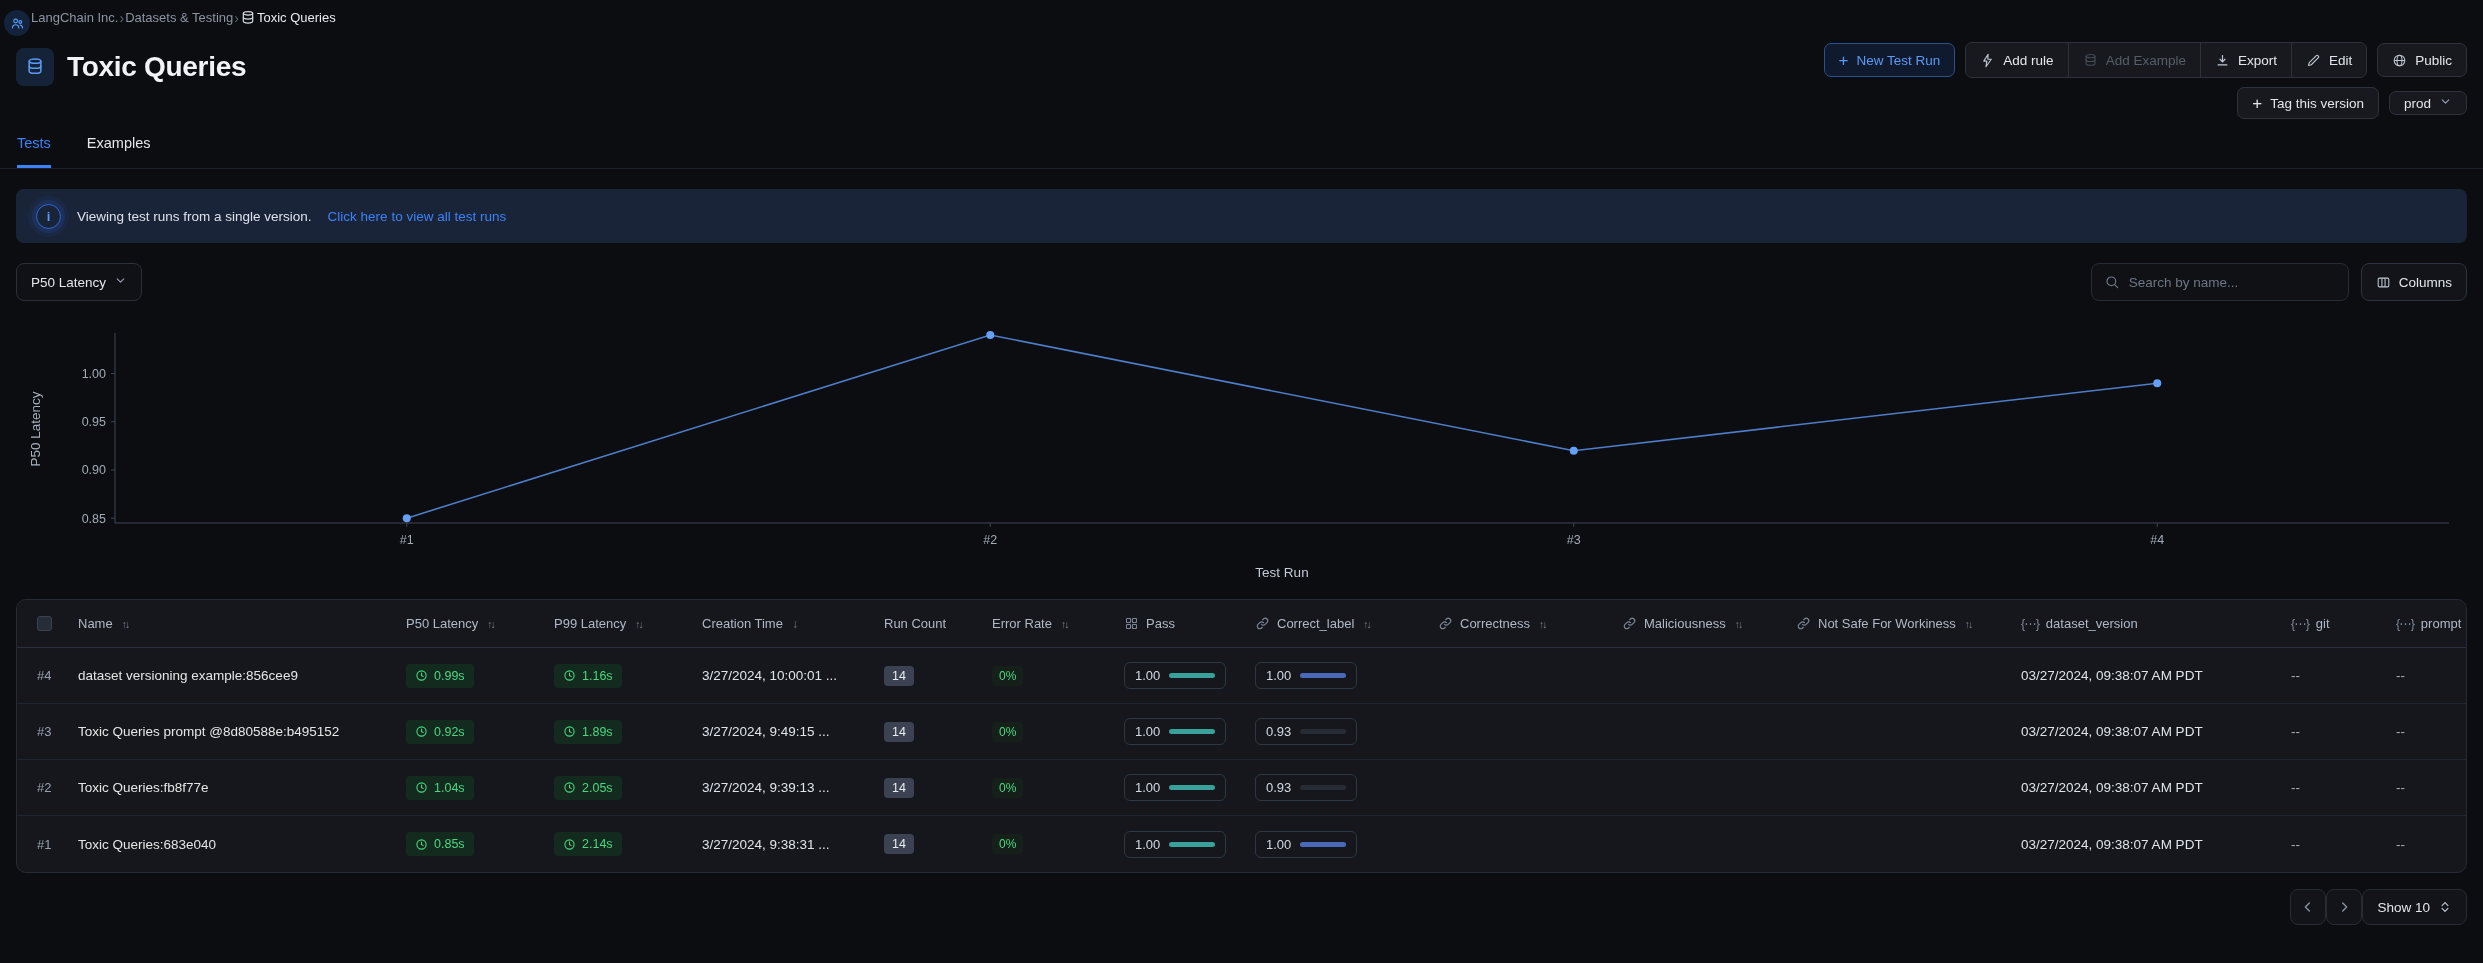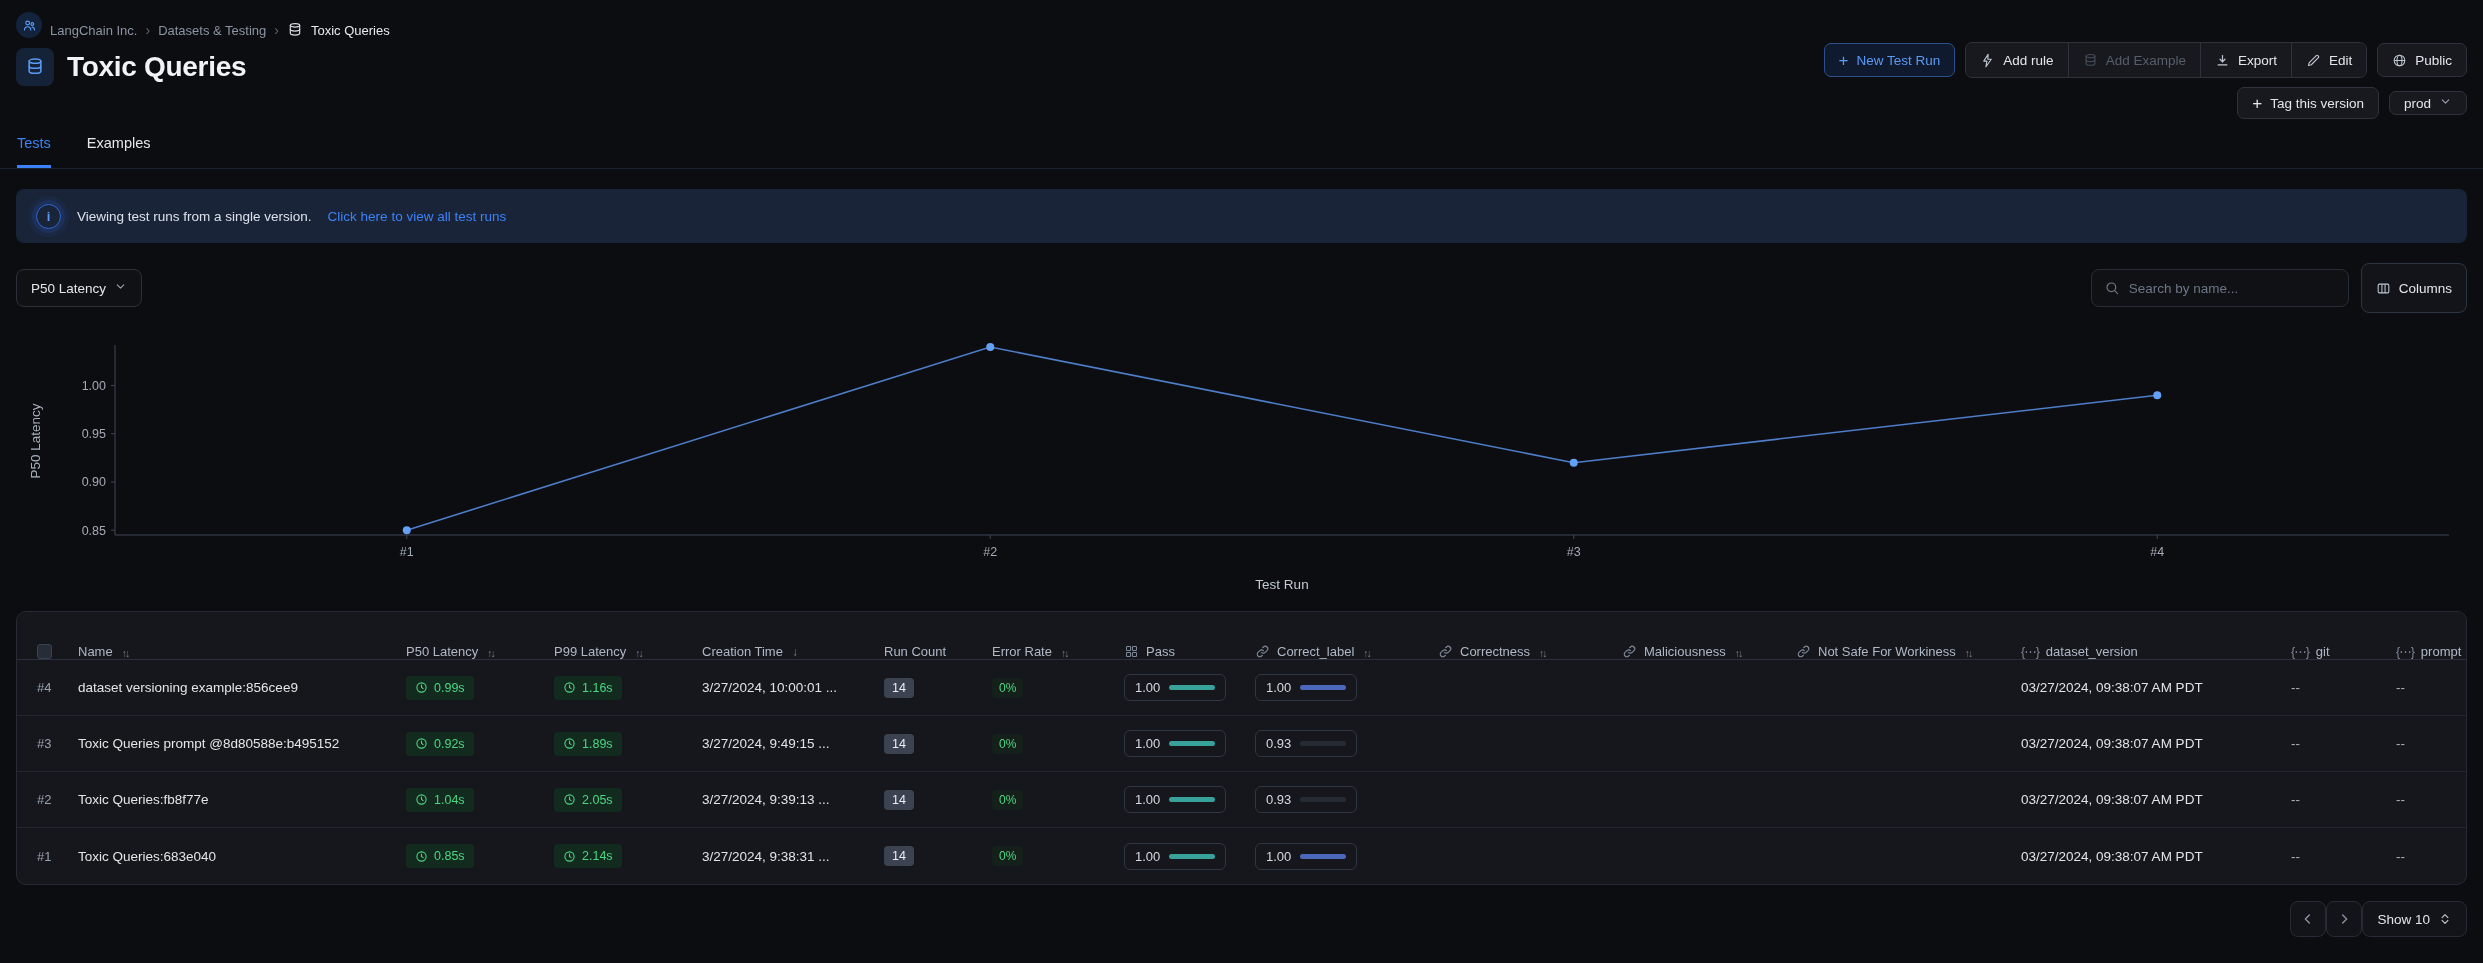--- a/index.html
+++ b/index.html
@@ -1,20 +1,20 @@
 <!DOCTYPE html>
 <html><head>
 <meta charset="utf-8">
 <style>
   *{margin:0;padding:0;box-sizing:border-box}
   html,body{background:#0c0d10}
   .page{width:2483px;height:963px;background:#0c0d10;font-family:"Liberation Sans",sans-serif;color:#e5e7eb;position:relative;overflow:hidden}
 
   
-  .breadcrumb-row{display:flex;align-items:flex-end;gap:8px;padding:10px 16px 0;height:38px;font-size:13px}
+  .breadcrumb-row{display:flex;align-items:flex-start;gap:1px;padding:10px 4px 0;height:38px;font-size:13px}
   .avatar{width:26px;height:26px;border-radius:50%;background:#13233c;display:grid;place-items:center;color:#5b9cf6;flex:0 0 auto}
   .avatar svg{width:15px;height:15px}
   .crumb{color:#8b94a3;text-decoration:none;cursor:pointer}
   .crumb.current{color:#e7eaf0}
   .crumb-sep{color:#5d6574;font-size:14px}
   .db-icon-sm{color:#d7dce4;display:grid;place-items:center}
   .db-icon-sm svg{width:16px;height:16px}
 
   
   .header-row{display:flex;justify-content:space-between;align-items:flex-start;padding:4px 16px 0}
@@ -47,31 +47,31 @@
   .banner-link{color:#3b82f6;text-decoration:none;cursor:pointer}
 
   
   .controls-row{margin:20px 16px 0;display:flex;justify-content:space-between;align-items:center}
   .select-btn{height:38px;border-radius:8px;background:#101115;border:1px solid #2b303a}
   .controls-right{display:flex;align-items:center;gap:12px}
   .search-box{width:258px;height:38px;border:1px solid #262c37;border-radius:8px;display:flex;align-items:center;gap:9px;padding:0 12px;color:#6c7686;background:#101115}
   .search-box svg{width:16px;height:16px;flex:0 0 auto}
   .search-box input{flex:1;min-width:0;background:transparent;border:none;outline:none;color:#cfd6e0;font-size:13.5px;font-family:inherit}
   .search-box input::placeholder{color:#6c7686}
-  .columns-btn{height:50px;border-radius:8px;border-color:#2c3442;background:#121419}
+  .columns-btn{height:38px;border-radius:8px;border-color:#2c3442;background:#121419}
 
   
   .chart-wrap{margin-top:24px;padding:0 16px;height:262px}
   .chart-wrap svg{display:block}
 
   
   .table-card{margin:12px 16px 0;border:1px solid #262b36;border-radius:10px;background:#15171c;overflow:hidden}
   .t-grid{display:grid;grid-template-columns:45px 328px 148px 148px 182px 108px 132px 131px 183px 184px 174px 225px 270px 105px minmax(0,1fr);align-items:center}
   .t-header{height:48px;border-bottom:1px solid #2a3040;background:#15171c}
-  .th{display:flex;align-items:flex-end;gap:7px;padding-left:16px;font-size:13px;color:#b0b8c6;white-space:nowrap;overflow:hidden;height:100%;cursor:pointer}
+  .th{display:flex;align-items:center;gap:7px;padding-left:16px;font-size:13px;color:#b0b8c6;white-space:nowrap;overflow:hidden;height:100%;cursor:pointer}
   .th-icon{display:grid;place-items:center;color:#7e8797}
   .th-icon svg{width:15px;height:15px}
   .braces-glyph{font-size:12.5px;color:#7e8797;letter-spacing:-1px}
   .sort-icon{font-size:10.5px;color:#717b8c;letter-spacing:-2px;margin-left:2px}
   .sort-icon.active{font-size:12px;letter-spacing:0}
   .checkbox{width:15px;height:15px;border-radius:3px;background:#262c38;border:1px solid #3a4252;margin-left:20px;cursor:pointer}
   .t-row{height:56px;border-bottom:1px solid #20252f;cursor:pointer}
   .t-row:last-child{border-bottom:none}
   .cell{padding-left:16px;white-space:nowrap;overflow:hidden;display:flex;align-items:center}
   .cell-index{padding-left:20px}

